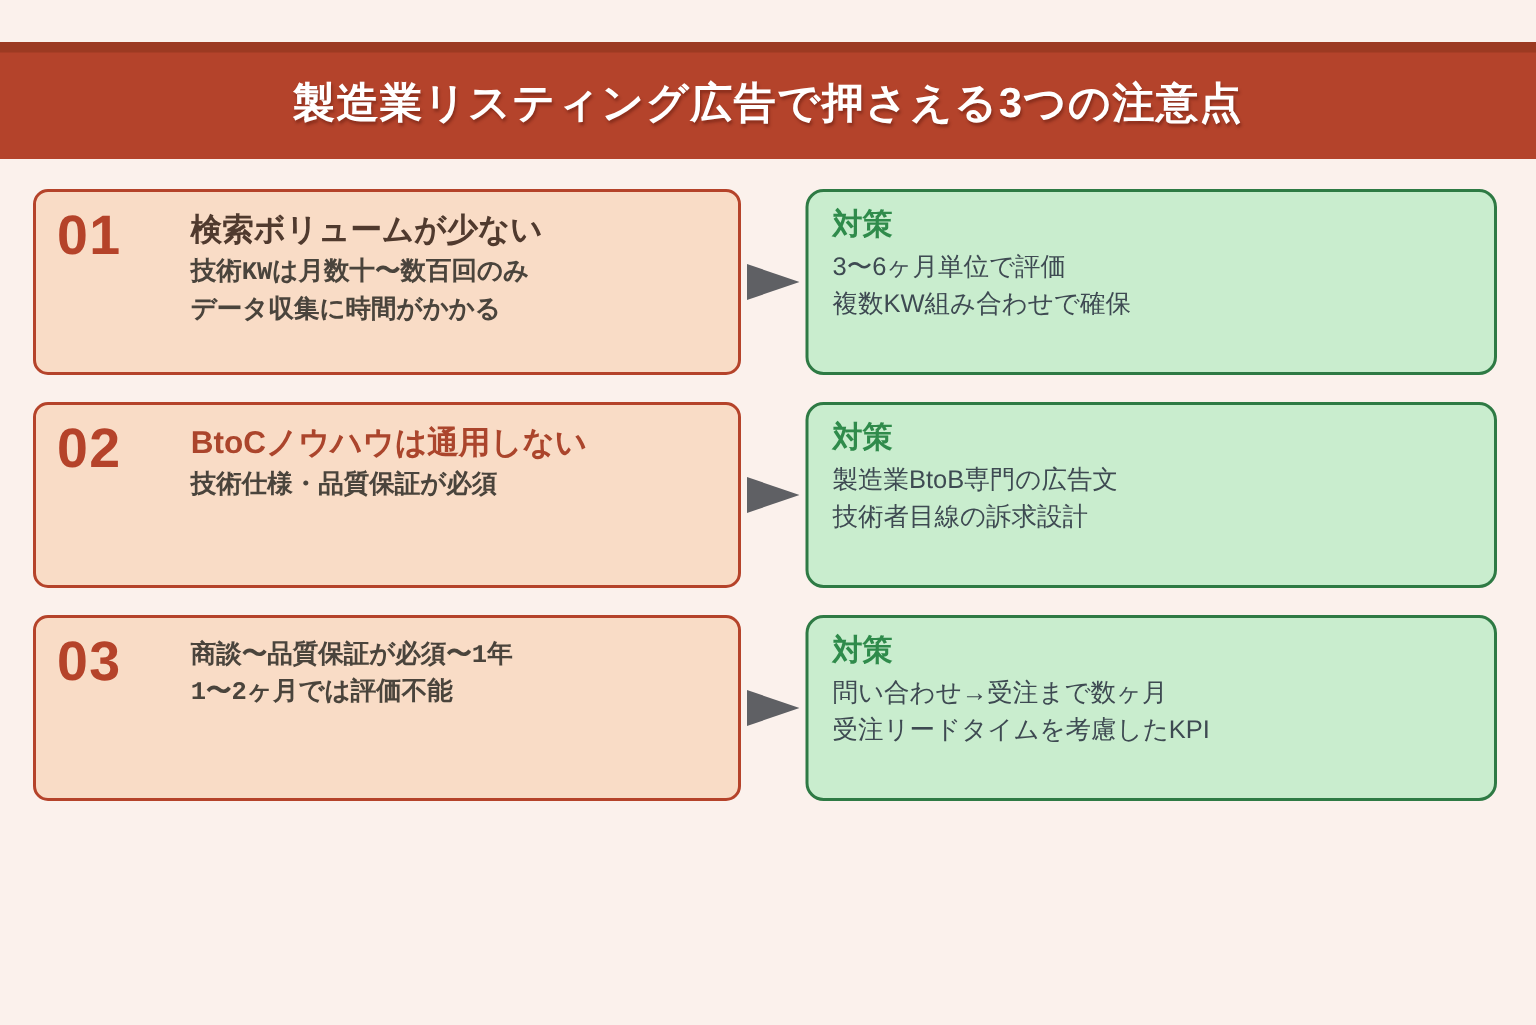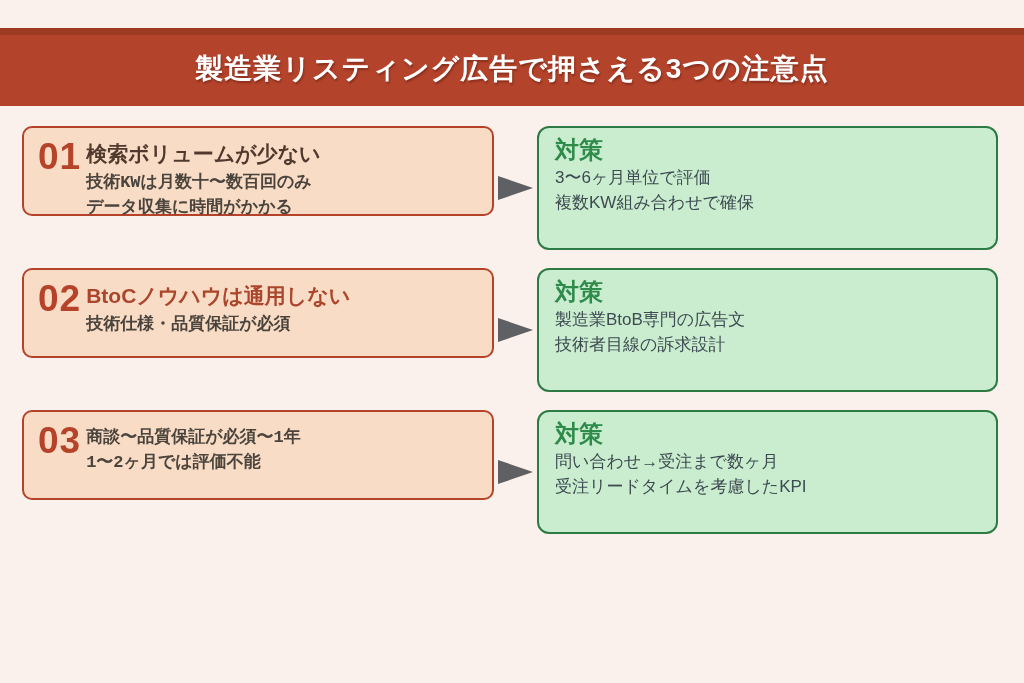--- a/index.html
+++ b/index.html
@@ -33,27 +33,28 @@
   .rows{padding:20px 0 0 22px;}
   .row{
     display:flex;
     align-items:stretch;
     height:124px;
     margin-bottom:18px;
   }
   
   .prob-card{
     box-sizing:border-box;
-    width:472px;height:90px;
+    width:472px;height:124px;
     background:var(--card-bg,#f9dcc6);
     border:2px solid var(--card-border,#b5432a);
     border-radius:10px;
     padding:12px 14px 10px 14px;
     display:flex;
     align-items:flex-start;
+    gap:41px;
   }
   .num{
     color:var(--number,#b5432a);
     font-size:37px;
     font-weight:bold;
     line-height:33px;
     letter-spacing:1px;
     margin-right:5px;
     flex:0 0 auto;
   }
@@ -83,21 +84,21 @@
   .sol-card{
     box-sizing:border-box;
     width:461px;height:124px;
     background:var(--solution-bg,#c9edce);
     border:2px solid var(--solution-border,#2e7a44);
     border-radius:12px;
     padding:10px 16px;
   }
   .sol-label{
     color:var(--solution-label,#2f8b4b);
-    font-size:24px;
+    font-size:20px;
     font-weight:bold;
     line-height:24px;
     margin-bottom:3px;
   }
   .sol-line{
     color:var(--solution-text,#3e4a52);
     font-size:17px;
     font-weight:400;
     line-height:25px;
   }

